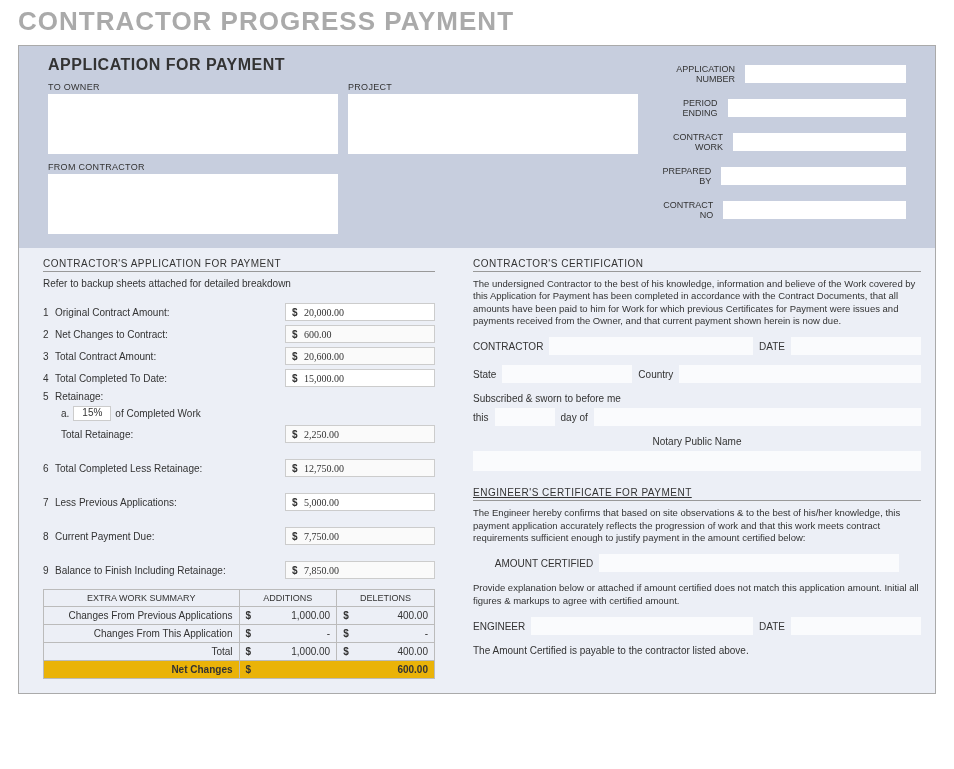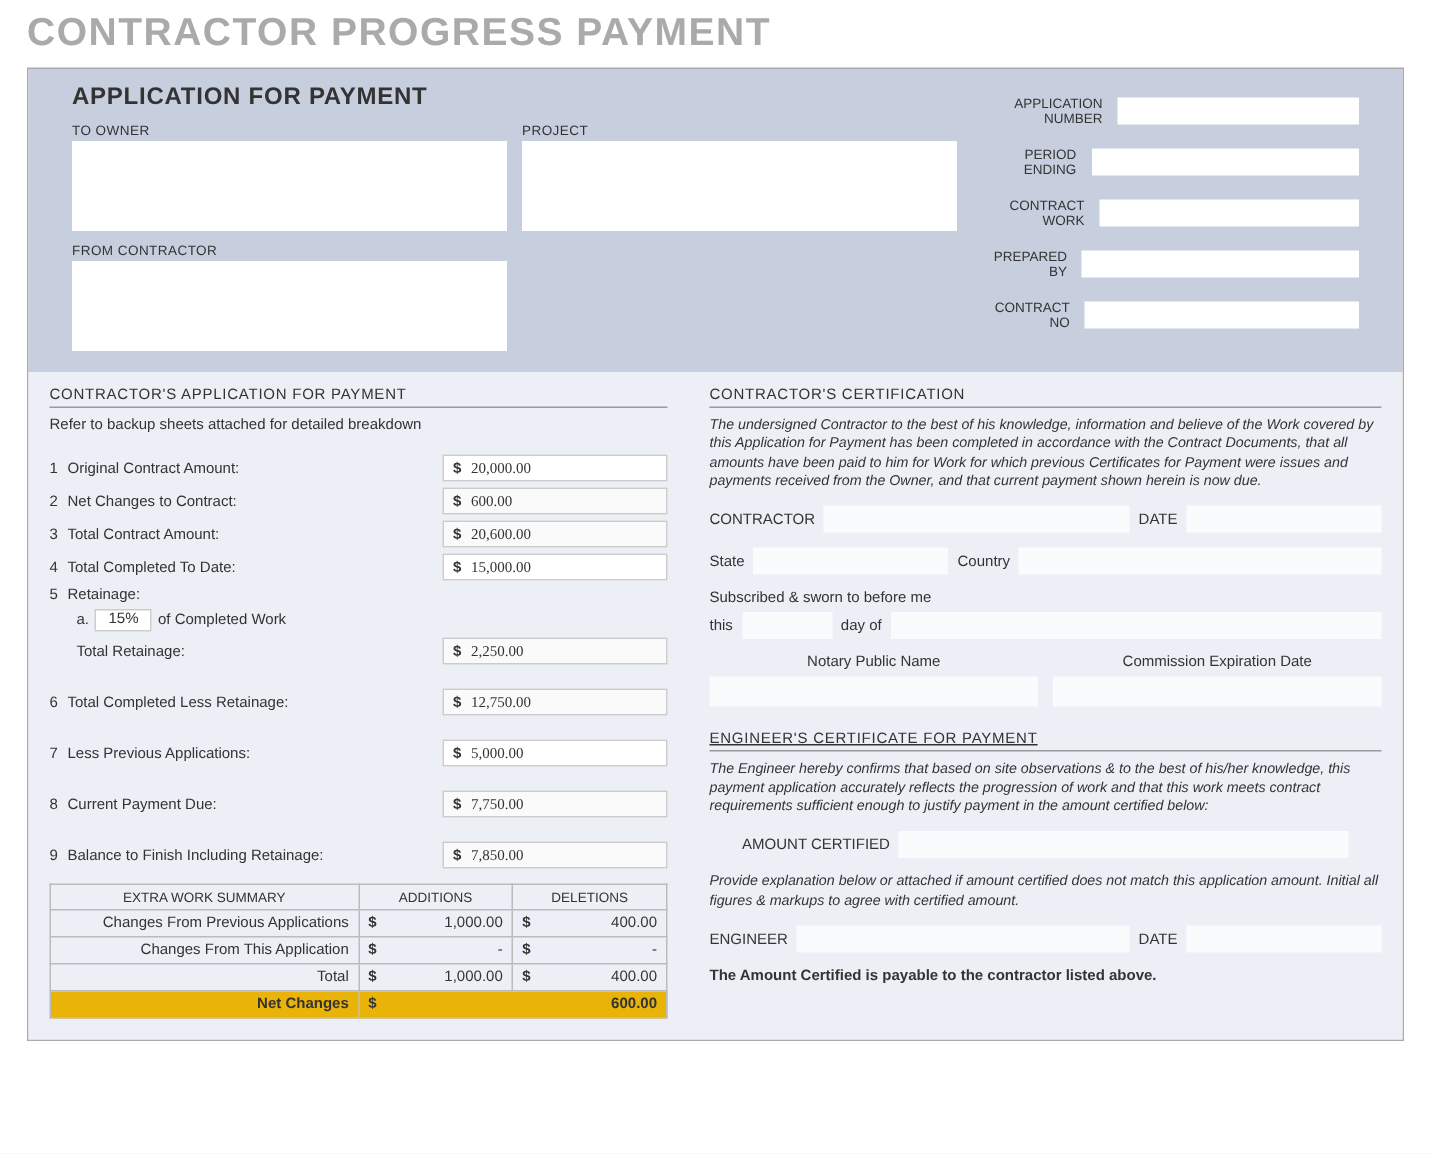--- a/index.html
+++ b/index.html
@@ -12,21 +12,21 @@
 .section-title { font-size: 16px; font-weight: bold; letter-spacing: 0.5px; margin-bottom: 8px; }
 .lbl-sm { font-size: 9px; letter-spacing: 0.3px; margin-bottom: 2px; display: block; }
 .box-white { background: #fff; border: none; }
 .owner-row { display: flex; gap: 10px; }
 .owner-box { width: 290px; height: 60px; }
 .contractor-box { width: 290px; height: 60px; }
 .meta-row { display: flex; align-items: center; justify-content: flex-end; margin-bottom: 14px; gap: 10px; }
 .meta-row .ml { font-size: 9px; text-align: right; }
 .meta-row .mf { width: 188px; height: 18px; background: #fff; }
 .bottom { display: flex; background: #eceff6; }
-.bottom-left { width: 440px; padding: 10px 14px 14px; }
+.bottom-left { width: 440px; padding: 10px 24px 14px; }
 .bottom-right { flex: 1; padding: 10px 14px 14px; }
 .subhead { font-size: 10px; letter-spacing: 0.5px; border-bottom: 1px solid #999; padding-bottom: 2px; margin-bottom: 6px; }
 .note { font-size: 10px; margin-bottom: 14px; }
 .line-row { display: flex; align-items: center; margin-bottom: 4px; }
 .line-row .num { width: 12px; font-size: 10px; }
 .line-row .desc { flex: 1; font-size: 10px; }
 .amtcell { width: 150px; height: 18px; background: #fafafa; border: 1px solid #ccc; display: flex; align-items: center; padding: 0 6px; font-size: 10px; }
 .amtcell.editable { background: #fff; }
 .amtcell .cur { width: 12px; font-weight: bold; }
 .amtcell .val { flex: 1; text-align: left; font-family: Liberation Serif, serif; }
@@ -34,30 +34,30 @@
 .smallinput { width: 38px; height: 15px; background: #fff; border: 1px solid #ccc; text-align: center; font-size: 10px; }
 .gap { height: 12px; }
 .extra-table { width: 100%; border-collapse: collapse; font-size: 10px; margin-top: 10px; }
 .extra-table th, .extra-table td { border: 1px solid #bbb; padding: 3px 6px; }
 .extra-table th { text-align: center; font-weight: normal; font-size: 9px; }
 .extra-table td.lab { text-align: right; }
 .extra-table .ac { display: flex; }
 .extra-table .ac .cur { width: 12px; font-weight: bold; }
 .extra-table .ac .v { flex: 1; text-align: right; }
 .extra-table tr.last td { font-weight: bold; background: #eab308; }
-.cert-text { font-size: 9.5px; line-height: 1.3; margin-bottom: 10px; font-style: italic; }
+.cert-text { font-size: 9.5px; line-height: 1.3; margin-bottom: 10px; }
 .inline-row { display: flex; align-items: center; gap: 6px; margin-bottom: 10px; font-size: 10px; }
 .inline-row .il { white-space: nowrap; }
 .inline-row .ifld { background: #fafbfd; height: 18px; flex: 1; }
 .inline-row .ifld.sm { flex: none; width: 60px; }
 .inline-row .ifld.med { flex: none; width: 130px; }
 .two-col { display: flex; gap: 10px; text-align: center; font-size: 10px; margin-bottom: 10px; }
 .two-col > div { flex: 1; }
 .two-col .fld { background: #fafbfd; height: 20px; margin-top: 4px; }
-.payable { font-size: 10px; font-weight: bold; margin-top: 8px; }
+.payable { font-size: 10px; font-weight: normal; margin-top: 8px; }
 </style>
 </head>
 <body>
 
 <div class="page-title">CONTRACTOR PROGRESS PAYMENT</div>
 
 <div class="outer">
 
   <div class="tophdr">
     <div class="tophdr-left">
@@ -281,24 +281,20 @@
         <div class="ifld sm"></div>
         <span class="il">day of</span>
         <div class="ifld"></div>
       </div>
 
       <div class="two-col">
         <div>
           <div>Notary Public Name</div>
           <div class="fld"></div>
         </div>
-        <div>
-          <div>Commission Expiration Date</div>
-          <div class="fld"></div>
-        </div>
       </div>
 
       <div class="subhead" style="margin-top:16px;text-decoration:underline;">ENGINEER'S CERTIFICATE FOR PAYMENT</div>
       <div class="cert-text">The Engineer hereby confirms that based on site observations &amp; to the best of his/her knowledge, this payment application accurately reflects the progression of work and that this work meets contract requirements sufficient enough to justify payment in the amount certified below:</div>
 
       <div class="inline-row" style="justify-content:center;">
         <span class="il">AMOUNT CERTIFIED</span>
         <div class="ifld" style="max-width:300px;"></div>
       </div>
 

